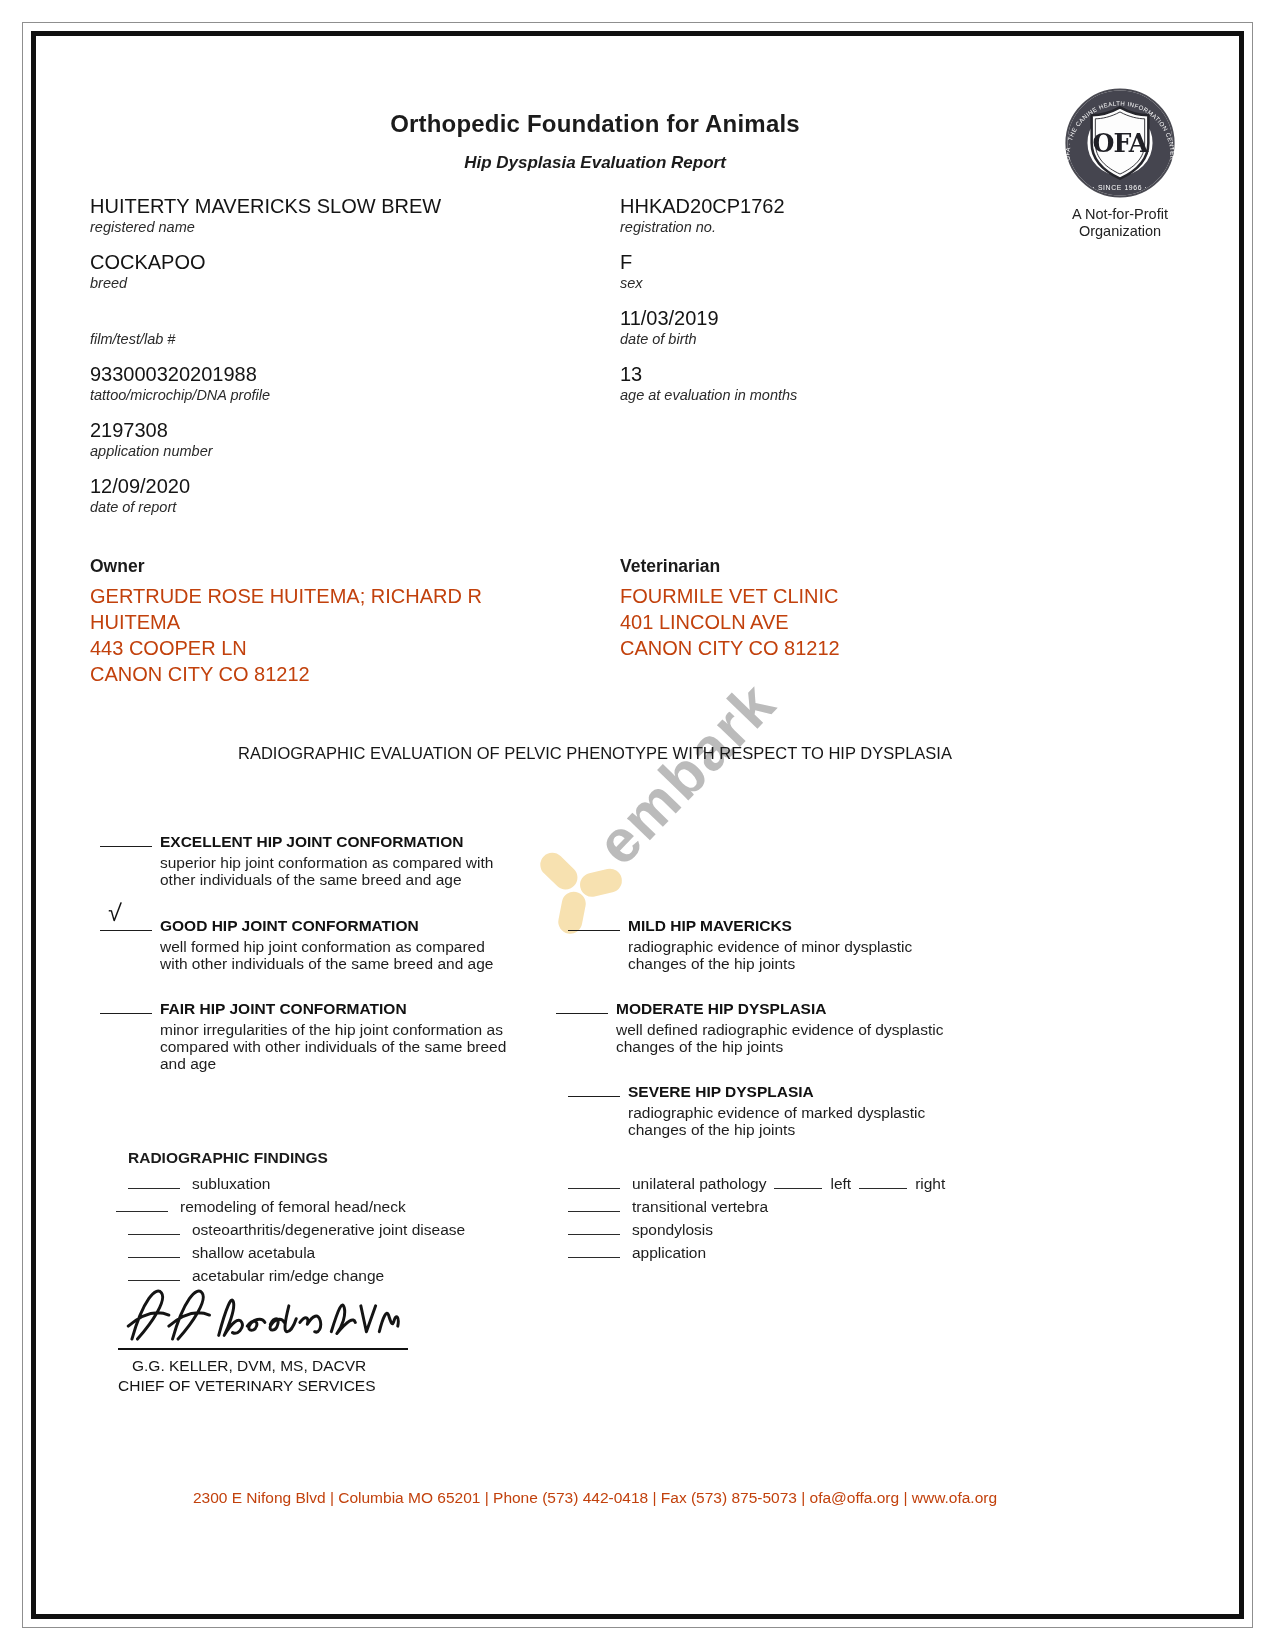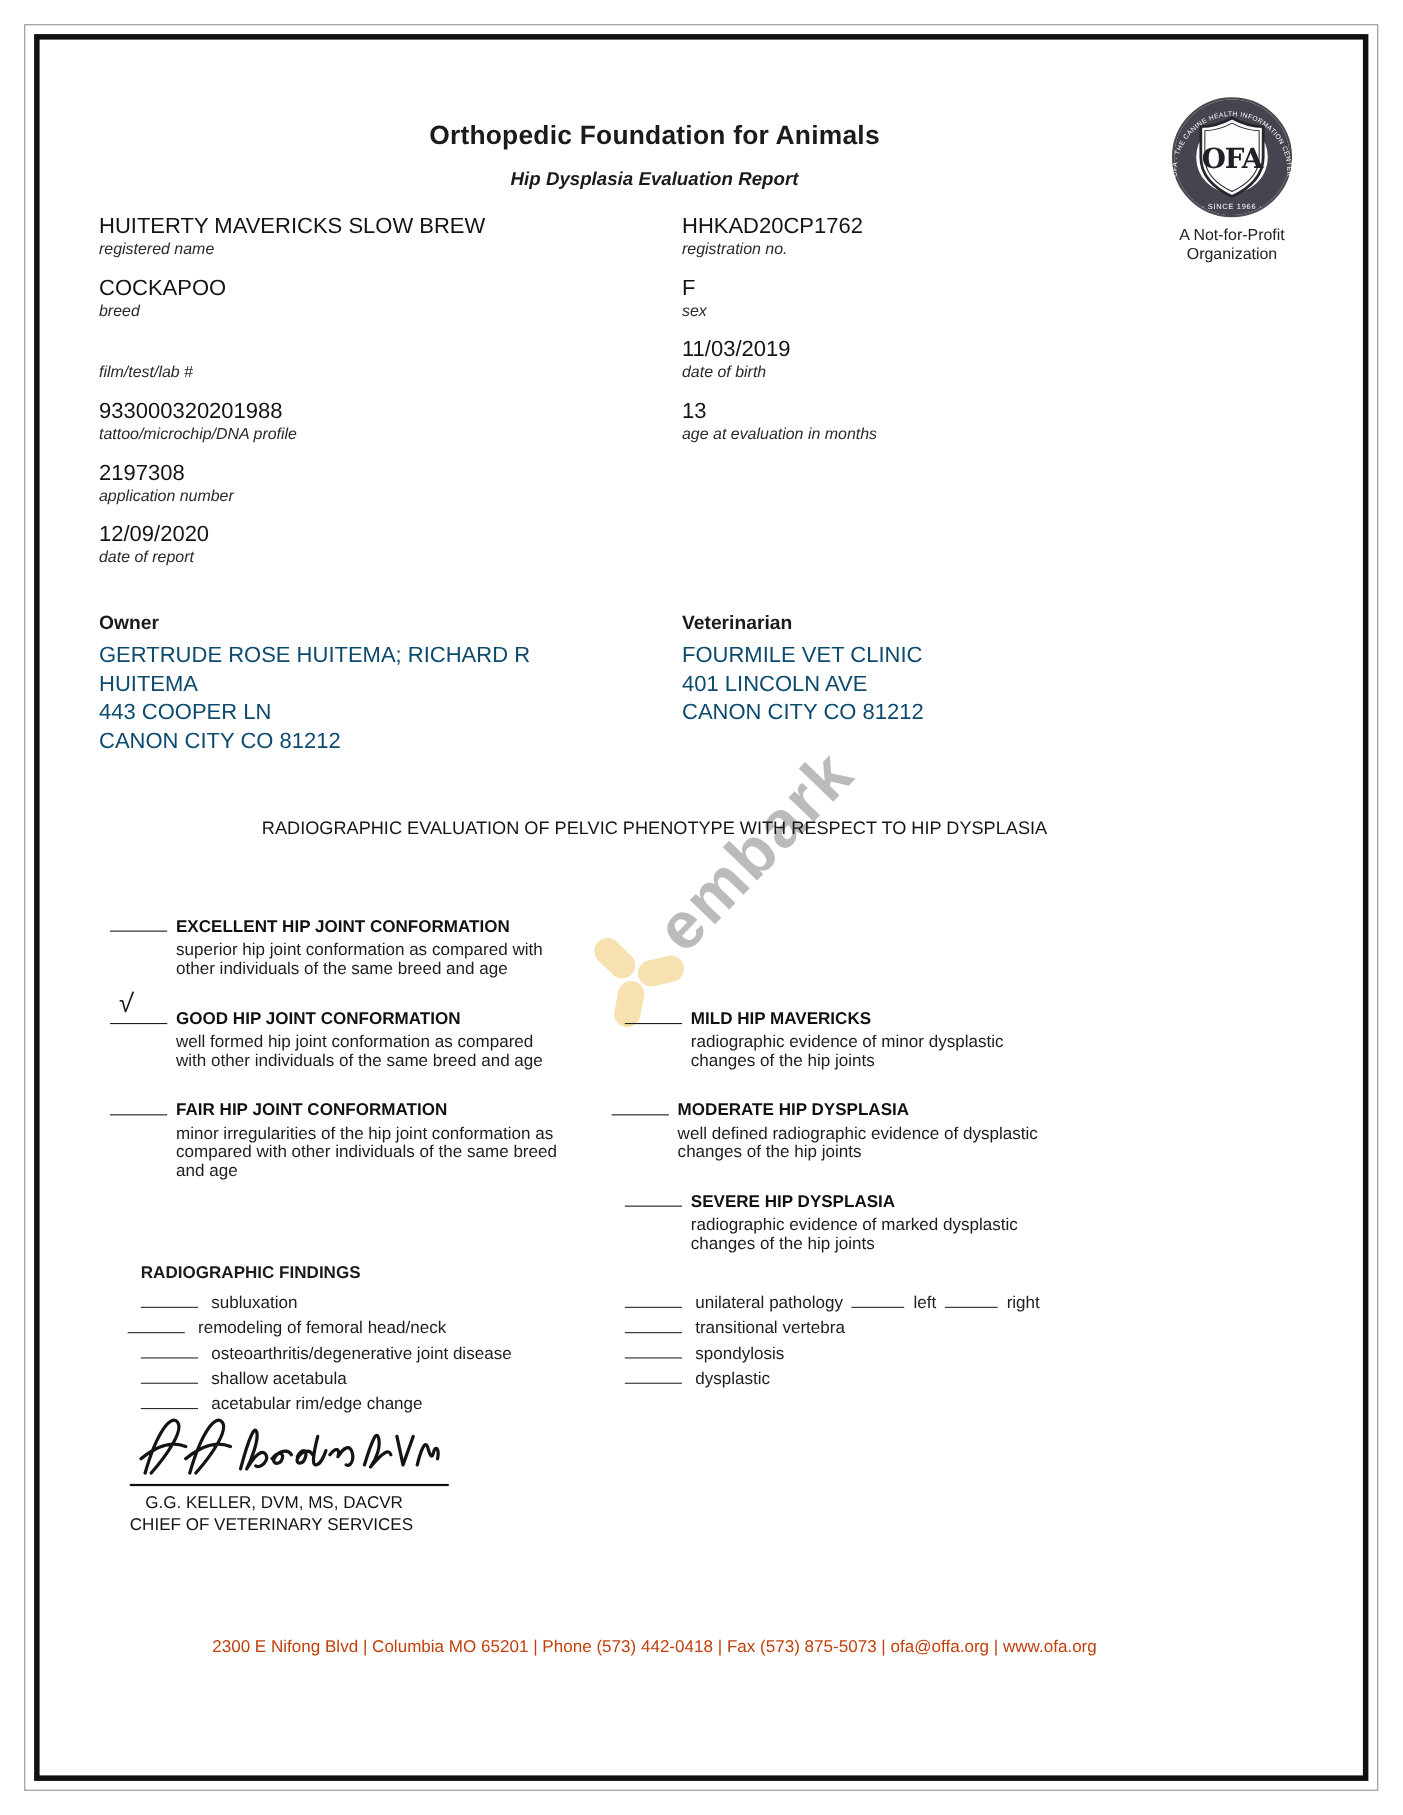--- a/index.html
+++ b/index.html
@@ -20,21 +20,21 @@
   .fields-left{position:absolute;left:90px;top:194px;width:480px;}
   .fields-right{position:absolute;left:620px;top:194px;width:420px;}
   .field{margin-bottom:13px;}
   .field .value{font-size:20px;line-height:24px;min-height:24px;color:#141414;}
   .field .label{font-size:14.5px;font-style:italic;line-height:19px;color:#2a2a2a;}
 
   .party{position:absolute;top:556px;}
   .party-owner{left:90px;width:480px;}
   .party-vet{left:620px;width:430px;}
   .party-heading{font-size:17.5px;font-weight:bold;}
-  .party-lines{font-size:20px;line-height:26px;margin-top:6px;width:410px;color:#0c4a6e;}
+  .party-lines{font-size:20px;line-height:26px;margin-top:6px;width:410px;color:#c2410c;}
 
   .eval-title{position:absolute;left:90px;top:744px;width:1010px;text-align:center;
               font-size:16.5px;color:#161616;}
 
   .watermark{position:absolute;left:485px;top:700px;width:380px;height:240px;opacity:.88;}
   .wm-inner{position:absolute;left:10px;top:60px;display:flex;align-items:center;gap:0px;
             transform:rotate(-46deg);}
   .wm-text{font-size:60px;font-weight:600;letter-spacing:2px;color:#b2b2b2;}
 
   .opt{position:absolute;}
@@ -220,21 +220,21 @@
     <div class="find-row" style="left:568px;top:1175px;">
       <span class="find-line"></span><span>unilateral pathology</span><span class="find-line inline"></span><span>left</span><span class="find-line inline"></span><span>right</span>
     </div>
     <div class="find-row" style="left:568px;top:1198px;">
       <span class="find-line"></span><span>transitional vertebra</span>
     </div>
     <div class="find-row" style="left:568px;top:1221px;">
       <span class="find-line"></span><span>spondylosis</span>
     </div>
     <div class="find-row" style="left:568px;top:1244px;">
-      <span class="find-line"></span><span>dysplastic</span>
+      <span class="find-line"></span><span>application</span>
     </div>
 
     <div class="signature">
       <svg width="290" height="72" viewBox="0 0 300 78">
         <path d="M8,64 C20,22 34,6 40,14 C46,22 30,46 14,64
                  M4,50 C18,38 34,32 48,38
                  M52,64 C64,22 78,6 84,14 C90,22 74,46 58,64
                  M48,50 C62,38 78,32 92,38
                  M102,60 C110,30 116,16 118,24 C120,32 112,52 108,60 C116,46 124,40 127,46 C130,52 122,60 117,57
                  M133,50 C139,42 145,44 143,50 C141,56 133,56 135,50 C139,42 149,40 152,46

